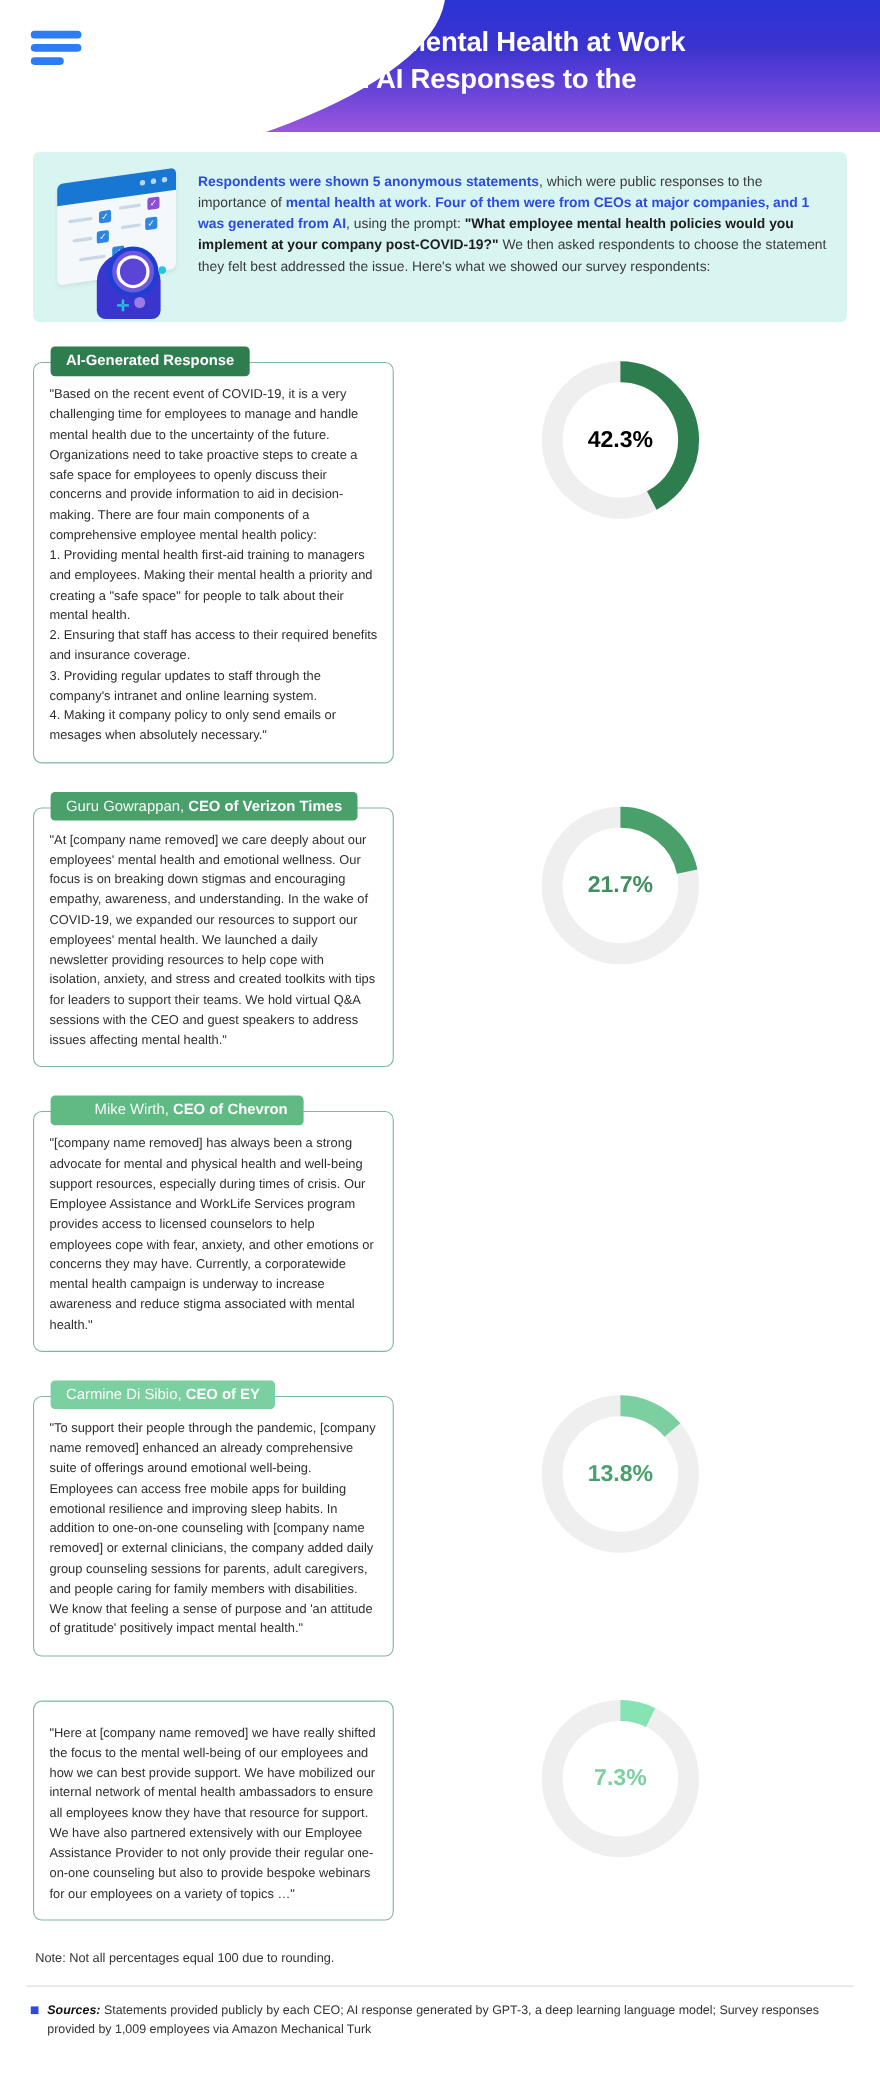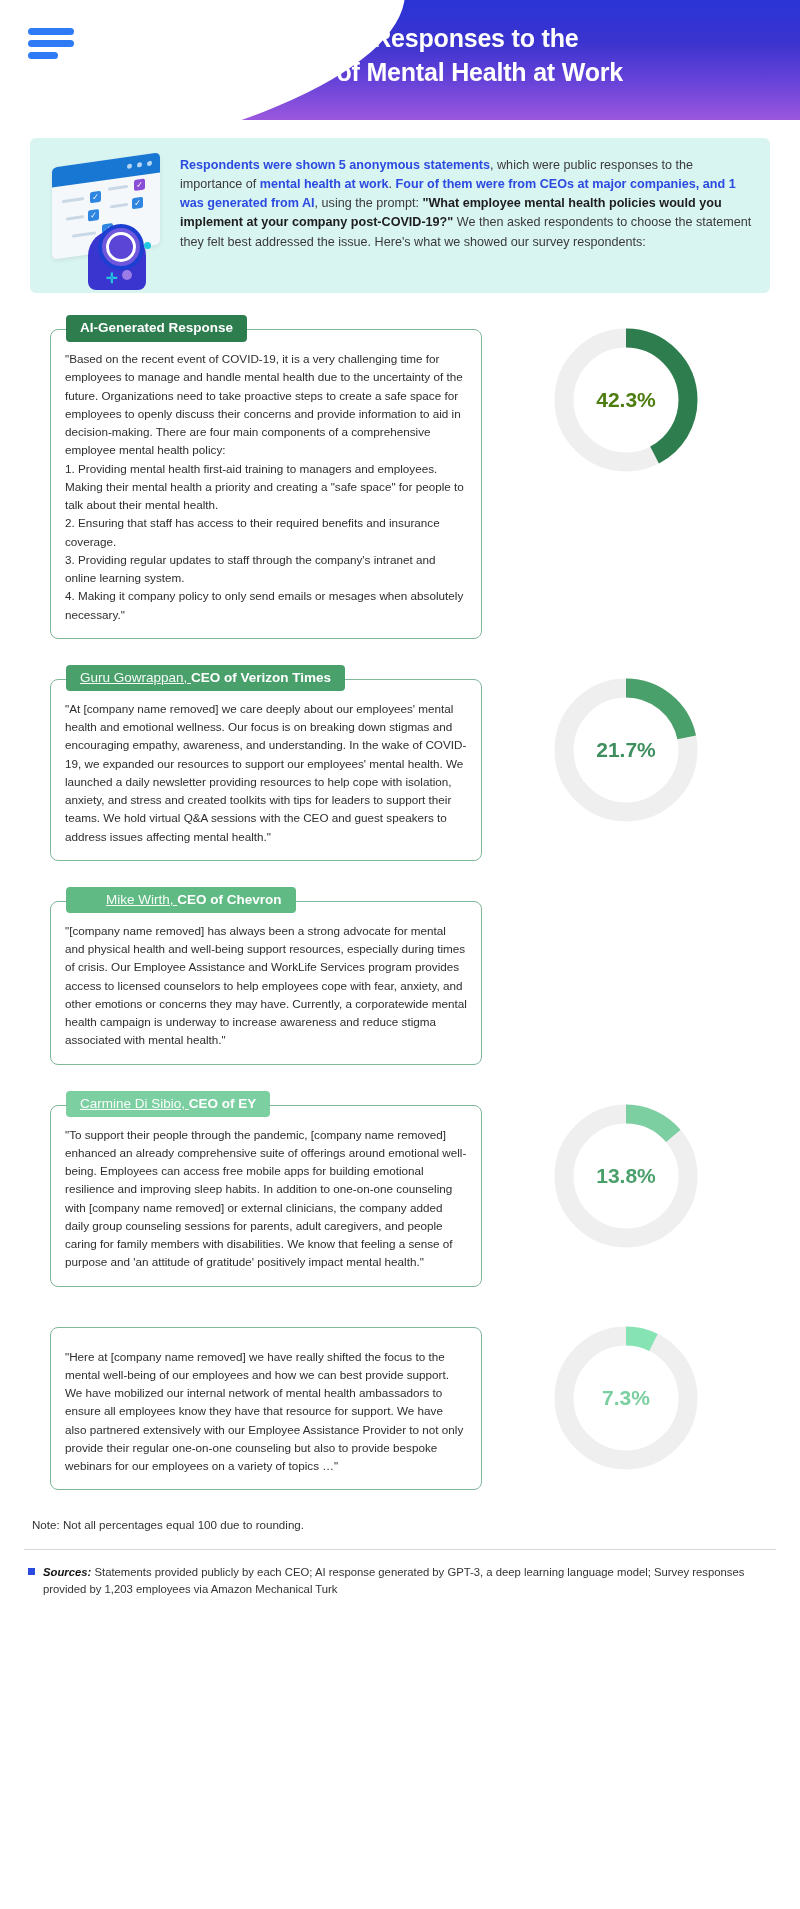--- a/index.html
+++ b/index.html
@@ -176,39 +176,39 @@
   }
 
   
   .sections { padding: 22px 30px 0 30px; }
   .section {
     position: relative;
     display: flex;
     align-items: flex-start;
     margin-bottom: 26px;
   }
-  .card-col { width: 432px; position: relative; padding-top: 14px; margin-left: 20px; }
+  .card-col { width: 328px; position: relative; padding-top: 14px; }
   .card {
     border: 1.4px solid #7fb79b;
     border-radius: 8px;
     padding: 20px 14px 14px 14px;
     background: #ffffff;
   }
   .badge {
     position: absolute;
     left: 16px; top: 0;
     padding: 5px 14px 6px 14px;
     border-radius: 4px;
     font-size: 13.5px;
     color: #ffffff;
     line-height: 1.15;
     white-space: nowrap;
     z-index: 3;
   }
-  .badge .light { font-weight: normal; opacity: 0.95; text-decoration: underline; }
+  .badge .light { font-weight: normal; opacity: 0.95; }
   .badge .bold  { font-weight: bold; }
   .body-text {
     font-size: 11.7px;
     line-height: 1.56;
     color: #2e2e2e;
     white-space: pre-line;
   }
 
   
   .donut-col {
@@ -259,22 +259,22 @@
 
 <div class="header">
   <div class="header-wave"></div>
   <div class="header-wave2"></div>
   <div class="hamburger">
     <span></span>
       <span></span>
       <span></span>
   </div>
   <div class="header-title">
+    <div>Importance of Mental Health at Work</div>
     <div>CEO vs. AI Responses to the</div>
-    <div>Importance of Mental Health at Work</div>
   </div>
 </div>
 
 <div class="intro-wrap">
   <div class="intro">
     <div class="illus">
       <div class="browser-card">
         <div class="browser-bar">
             <i></i>
             <i></i>
@@ -315,21 +315,21 @@
 3. Providing regular updates to staff through the company's intranet and online learning system.
 4. Making it company policy to only send emails or mesages when absolutely necessary."</div>
         </div>
       </div>
       <div class="donut-col">
         <div class="donut">
           <svg width="146" height="146" viewBox="0 0 146 146">
             <circle cx="73" cy="73" r="62" fill="none" stroke="#efefef" stroke-width="19"></circle>
             <circle cx="73" cy="73" r="62" fill="none" stroke="#2e7d4f" stroke-width="19" stroke-dasharray="164.78 224.77" stroke-linecap="butt"></circle>
           </svg>
-          <div class="donut-label" style="color: #4d7c0f;">42.3%</div>
+          <div class="donut-label" style="color: #000000;">42.3%</div>
         </div>
       </div>
     </div>
     <div class="section">
       <div class="card-col">
         <div class="badge" style="background: rgb(74, 160, 107); color: rgb(255, 255, 255);"><span class="light">Guru Gowrappan, </span><span class="bold">CEO of Verizon Times</span></div>
         <div class="card">
           <div class="body-text">"At [company name removed] we care deeply about our employees' mental health and emotional wellness. Our focus is on breaking down stigmas and encouraging empathy, awareness, and understanding. In the wake of COVID-19, we expanded our resources to support our employees' mental health. We launched a daily newsletter providing resources to help cope with isolation, anxiety, and stress and created toolkits with tips for leaders to support their teams. We hold virtual Q&amp;A sessions with the CEO and guest speakers to address issues affecting mental health."</div>
         </div>
       </div>
@@ -385,15 +385,15 @@
       </div>
     </div>
   </div>
 
 <div class="note">Note: Not all percentages equal 100 due to rounding.</div>
 
 <div class="footer-rule"></div>
 <div class="footer">
   <div class="footer-bullet"></div>
   <div>
-    <b>Sources:</b><span> Statements provided publicly by each CEO; AI response generated by GPT-3, a deep learning language model; Survey responses provided by 1,203 employees via Amazon Mechanical Turk</span>
+    <b>Sources:</b><span> Statements provided publicly by each CEO; AI response generated by GPT-3, a deep learning language model; Survey responses provided by 1,009 employees via Amazon Mechanical Turk</span>
   </div>
 </div>
 
 </body></html>

